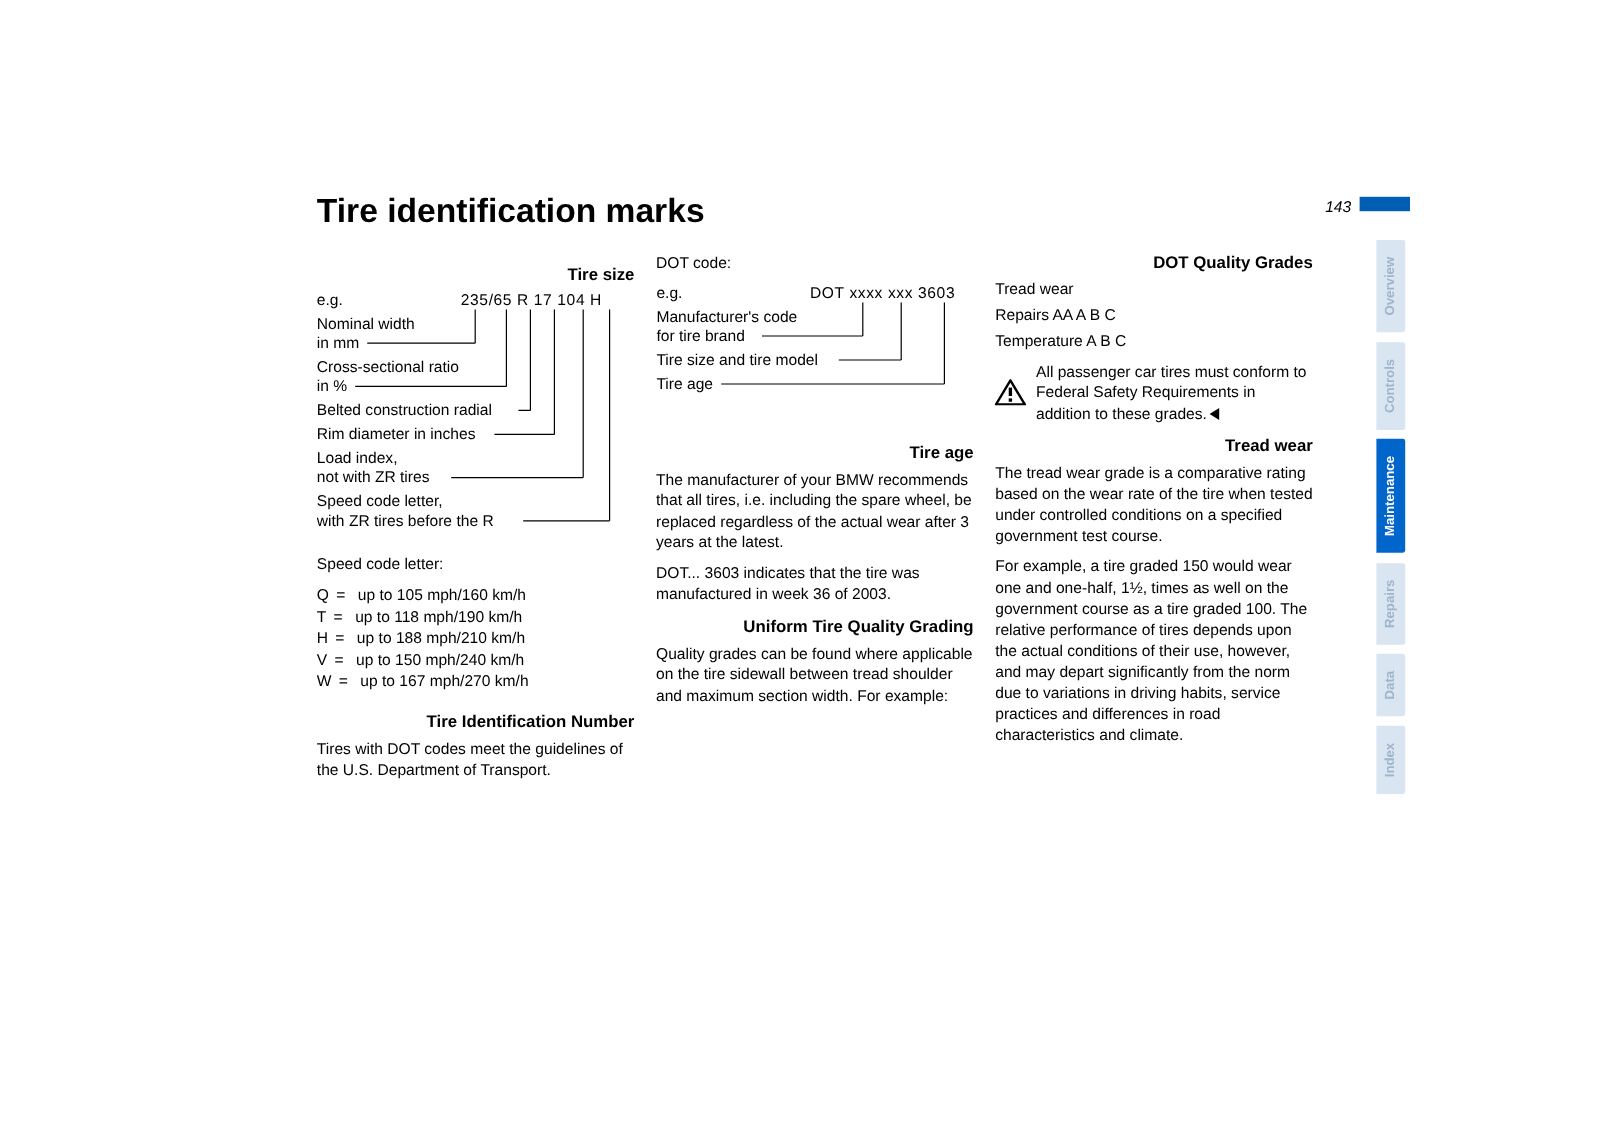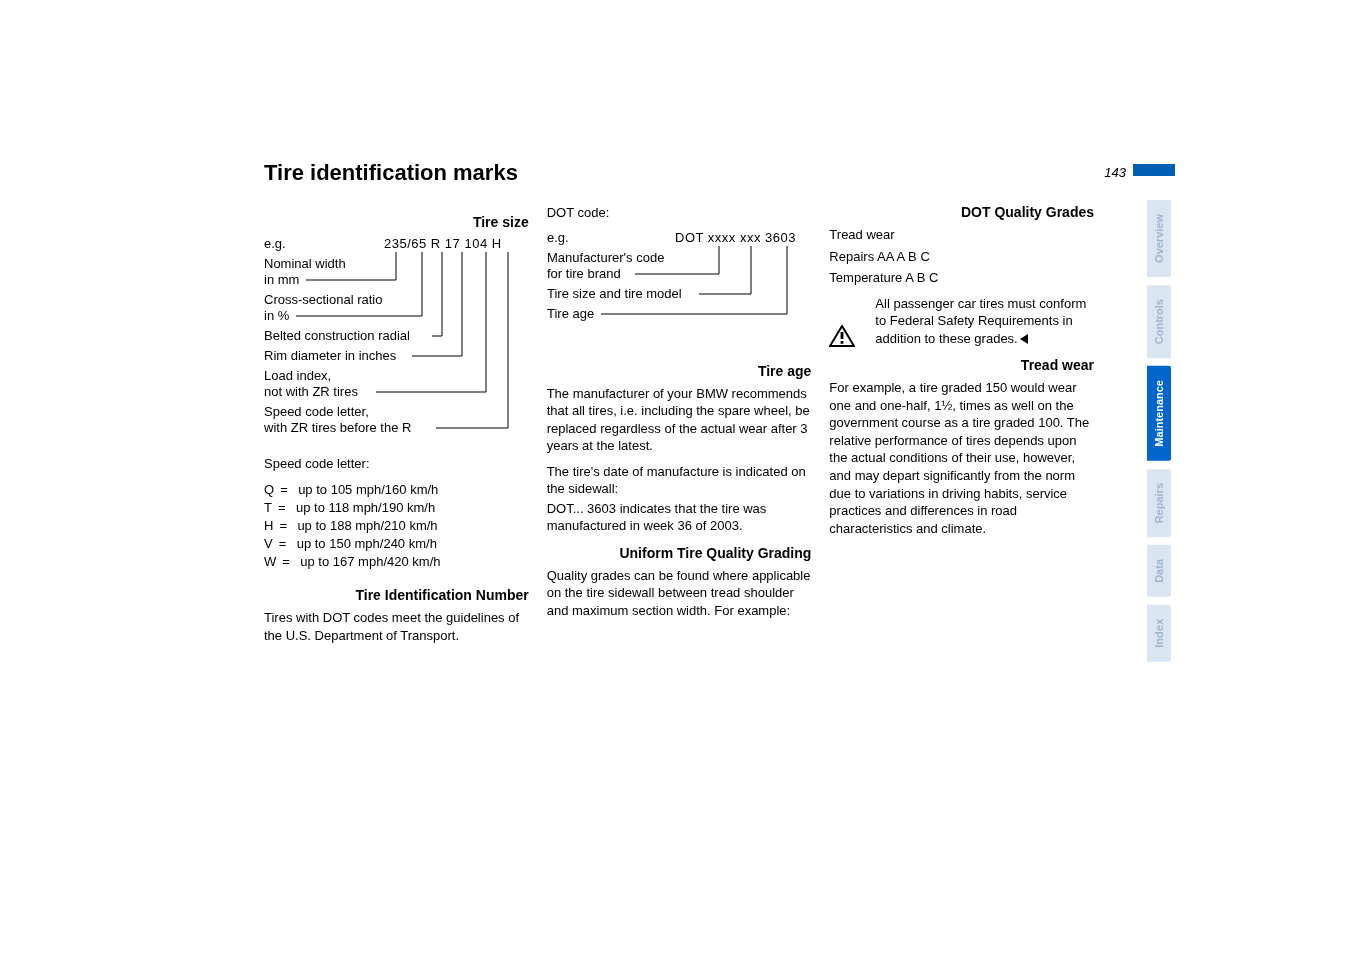--- a/index.html
+++ b/index.html
@@ -12,21 +12,21 @@
     height: 954px;
     position: relative;
   }
   .page {
     position: absolute;
     left: 264px;
     top: 160px;
     width: 830px;
   }
   h1 {
-    font-size: 22px;
+    font-size: 28px;
     font-weight: bold;
     margin-bottom: 18px;
   }
   .cols {
     display: flex;
     gap: 18px;
   }
   .col { width: 265px; }
   .intro { margin-bottom: 14px; line-height: 1.35; }
   h3 { font-size: 14px; font-weight: bold; margin-top: 10px; margin-bottom: 6px; text-align: right; }
@@ -59,21 +59,21 @@
     transform: rotate(180deg);
     font-size: 11px;
     font-weight: bold;
     padding: 14px 6px;
     margin-bottom: 8px;
     text-align: center;
     border-radius: 2px 0 0 2px;
   }
   .tab.inactive { background: #d9e6f2; color: #9fb5cc; }
   .tab.active { background: #0066cc; color: #fff; }
-  .warn-box { display: flex; gap: 20px; align-items: flex-end; margin: 6px 0 10px; }
+  .warn-box { display: flex; gap: 8px; align-items: center; margin: 6px 0 10px; }
   .warn-icon {
     width: 26px; height: 22px;
     flex-shrink: 0;
   }
   .warn-icon svg { width: 100%; height: 100%; }
   .tri-end {
     display: inline-block;
     width: 0; height: 0;
     border-top: 5px solid transparent;
     border-bottom: 5px solid transparent;
@@ -160,21 +160,21 @@
           <span>up to 188 mph/210 km/h</span>
         </div>
       <div class="speedrow">
           <span>V</span>
           <span class="eq">=</span>
           <span>up to 150 mph/240 km/h</span>
         </div>
       <div class="speedrow">
           <span>W</span>
           <span class="eq">=</span>
-          <span>up to 167 mph/420 km/h</span>
+          <span>up to 167 mph/270 km/h</span>
         </div>
 
       <h3 style="margin-top:16px">Tire Identification Number</h3>
       <div class="p">Tires with DOT codes meet the guidelines of the U.S. Department of Transport.</div>
     </div>
 
     <div class="col">
       <div class="p">DOT code:</div>
 
       <svg class="dot-svg" viewBox="0 0 260 120">
@@ -190,21 +190,20 @@
         <line x1="152" y1="64" x2="204" y2="64" stroke="#000"></line>
         <line x1="204" y1="64" x2="204" y2="16" stroke="#000"></line>
 
         <text x="0" y="88" class="svgtxt">Tire age</text>
         <line x1="54" y1="84" x2="240" y2="84" stroke="#000"></line>
         <line x1="240" y1="84" x2="240" y2="16" stroke="#000"></line>
       </svg>
 
       <h3>Tire age</h3>
       <div class="p">The manufacturer of your BMW recommends that all tires, i.e. including the spare wheel, be replaced regardless of the actual wear after 3 years at the latest.</div>
-      <div class="p" style="margin-bottom:2px">The tire's date of manufacture is indicated on the sidewall:</div>
       <div class="p">DOT... 3603 indicates that the tire was manufactured in week 36 of 2003.</div>
 
       <h3>Uniform Tire Quality Grading</h3>
       <div class="p">Quality grades can be found where applicable on the tire sidewall between tread shoulder and maximum section width. For example:</div>
     </div>
 
     <div class="col">
       <h3 style="margin-top:0">DOT Quality Grades</h3>
       <div class="p" style="margin-bottom:4px">Tread wear</div>
       <div class="p" style="margin-bottom:4px">Repairs AA A B C</div>
@@ -217,16 +216,17 @@
               <rect x="11.6" y="7" width="2.8" height="7" fill="#000"></rect>
               <rect x="11.6" y="16" width="2.8" height="2.8" fill="#000"></rect>
             </svg>
         </div>
         <div class="p" style="margin:0">
           <span>All passenger car tires must conform to Federal Safety Requirements in addition to these grades.</span><span class="tri-end"></span>
         </div>
       </div>
 
       <h3>Tread wear</h3>
+      <div class="p">The tread wear grade is a comparative rating based on the wear rate of the tire when tested under controlled conditions on a specified government test course.</div>
       <div class="p">For example, a tire graded 150 would wear one and one-half, 1½, times as well on the government course as a tire graded 100. The relative performance of tires depends upon the actual conditions of their use, however, and may depart significantly from the norm due to variations in driving habits, service practices and differences in road characteristics and climate.</div>
     </div>
   </div>
 </div>
 
 </body></html>

